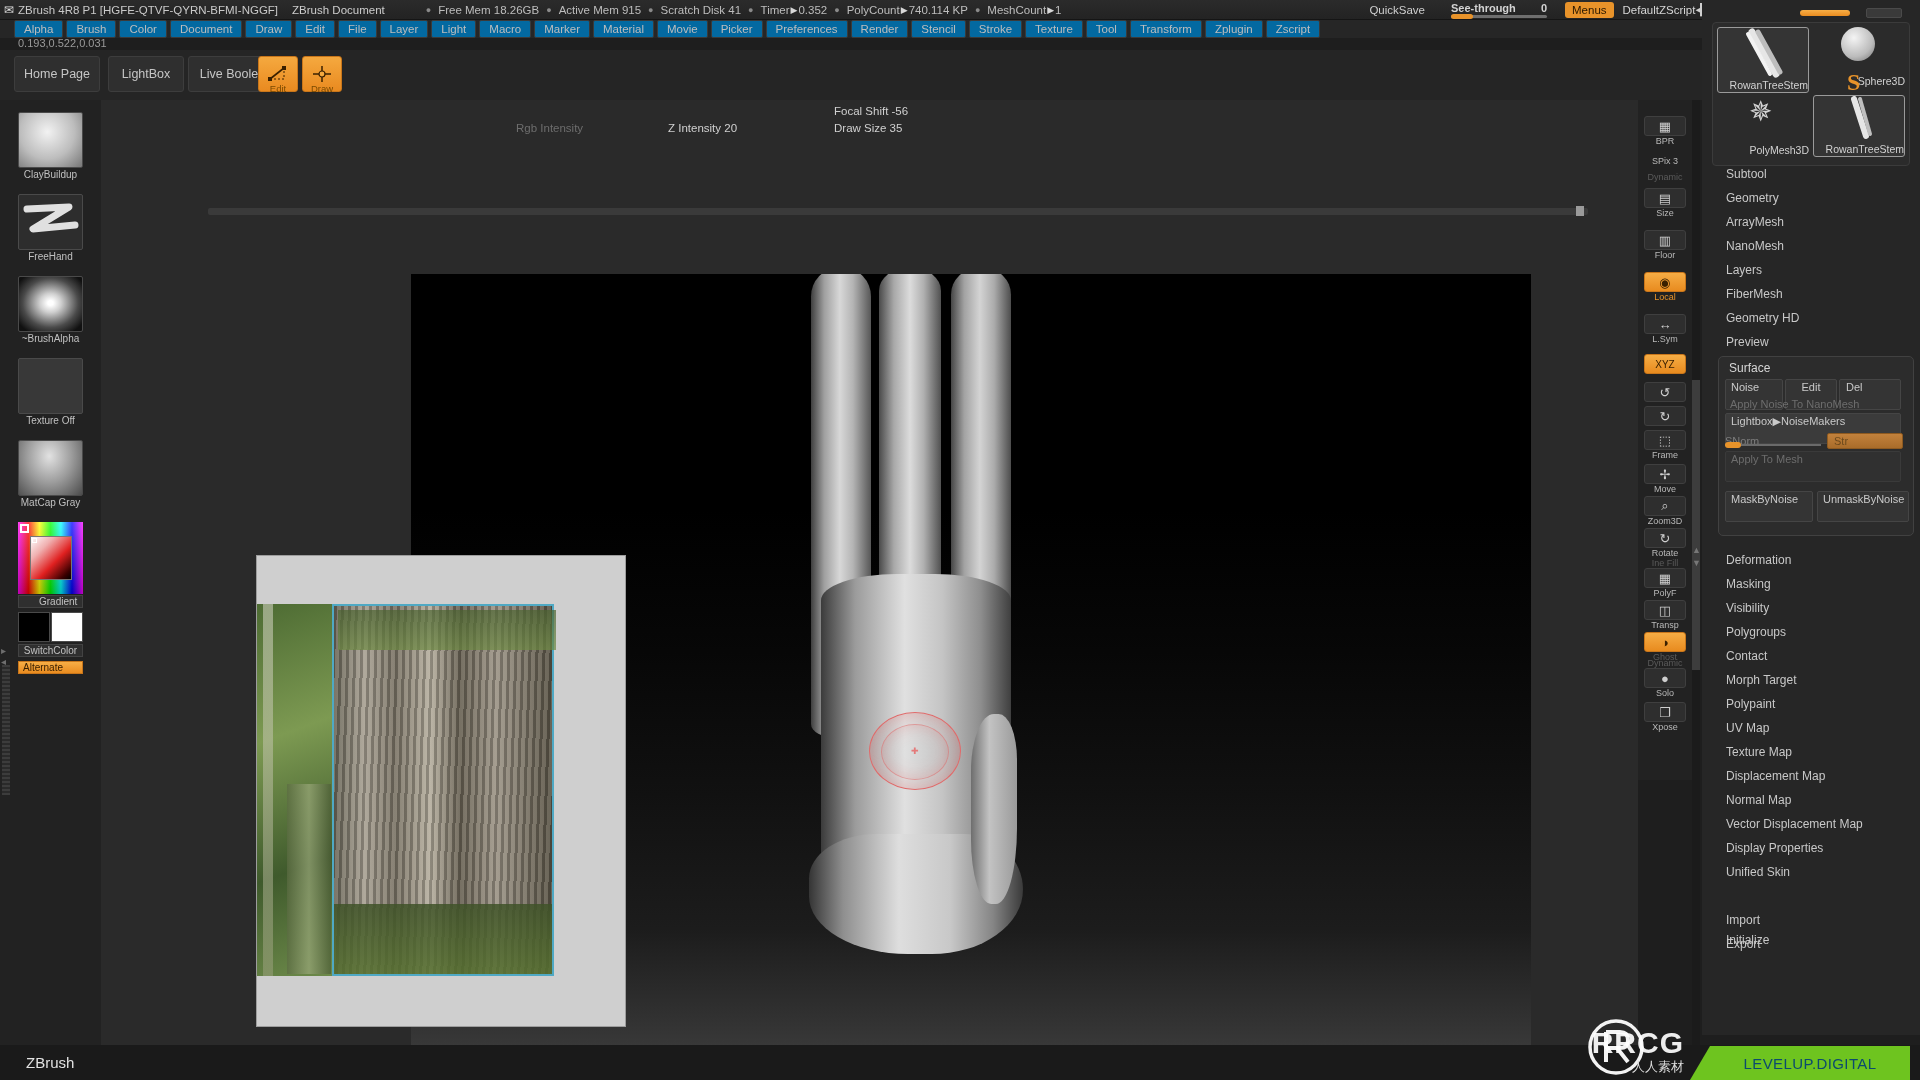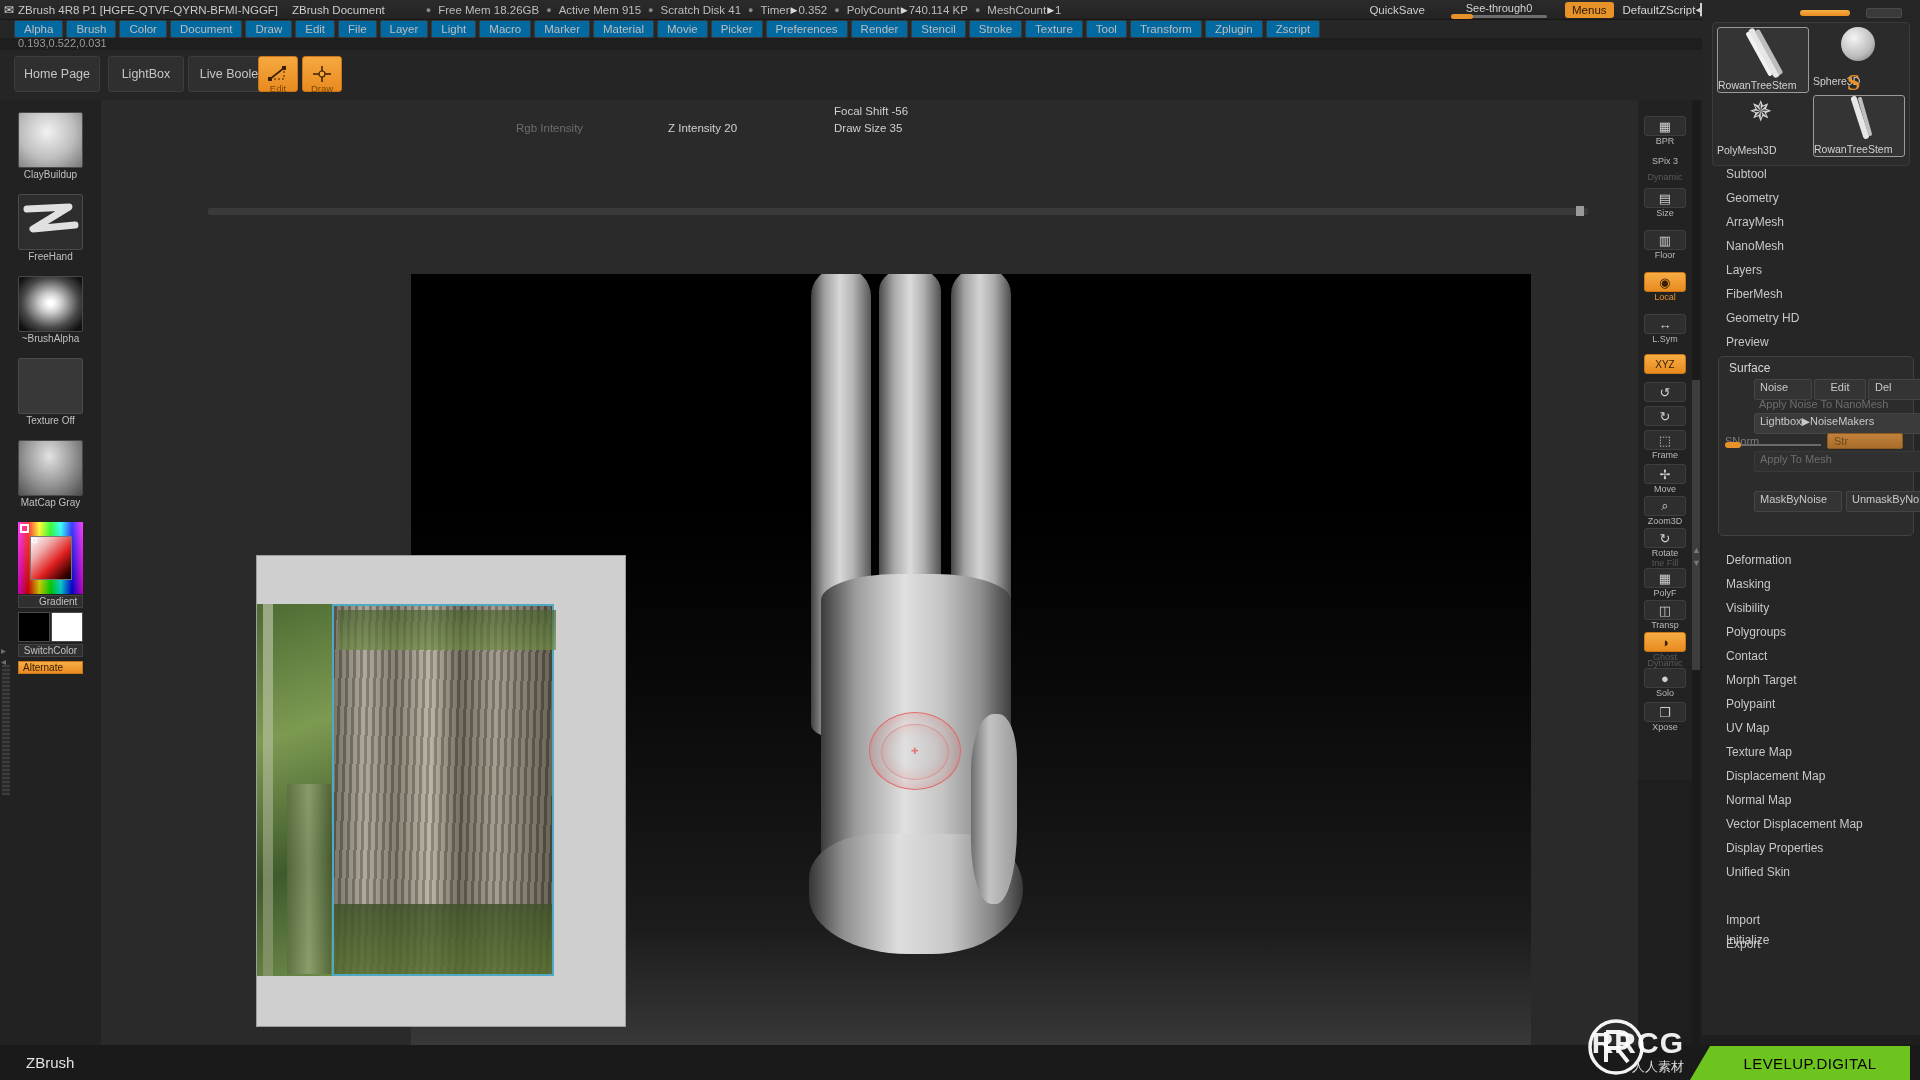--- a/index.html
+++ b/index.html
@@ -13,21 +13,21 @@
     font-size:11.5px; color:#c9c9c9; border-bottom:1px solid #151515; }
   #titlebar .logo{ width:18px; text-align:center; color:#ddd; font-size:12px; }
   #titlebar .vt{ }
   #titlebar .doc{ margin-left:14px; color:#cdcdcd; }
   .stats{ margin-left:34px; display:flex; gap:0px; align-items:center; color:#bdbdbd; }
   .stats span.sep{ margin:0 7px; color:#8a8a8a; font-size:9px; }
   .tri{ color:#d8d8d8; font-size:9px; margin:0 1px; }
   #titlebar .right{ position:absolute; right:6px; display:flex; align-items:center; gap:0; }
   .qsave{ margin-right:26px; color:#cfcfcf; }
   .seethrough{ position:relative; width:96px; margin-right:18px; }
-  .seethrough .lbl{ display:flex; justify-content:center; font-size:11px; color:#d3d3d3; }
+  .seethrough .lbl{ display:flex; justify-content:space-between; font-size:11px; color:#d3d3d3;font-weight:bold; }
   .seethrough .trk{ position:relative; height:3px; background:#6e6e6e; margin-top:1px; border-radius:2px;}
   .seethrough .knob{ position:absolute; left:0; top:-1px; width:22px; height:5px;
     background:#e8932a; border-radius:3px; }
   .menusbtn{ background:#e8932a; color:#2a1800; padding:2px 7px; border-radius:3px;
     font-size:11.5px; margin-right:9px; }
   .zscript{ color:#d6d6d6; }
   .barsicon{ color:#cfcfcf; letter-spacing:-1px; margin-right:4px; font-size:11px;}
   .winbtn{ width:26px; text-align:center; color:#d6d6d6; font-size:12px; }
 
   
@@ -108,43 +108,43 @@
   #rscroll .th{ position:absolute; left:0; top:280px; width:8px; height:290px; background:#3d3d3d;}
   .rarrow{ position:absolute; left:1692px; color:#777; font-size:9px;}
 
   
   #righttray{ position:absolute; left:1702px; top:0px; width:218px; height:1035px;
     background:#262626; }
   #toolthumbs{ position:absolute; left:1712px; top:22px; width:198px; height:144px;
     background:#2b2b2b; border:1px solid #3b3b3b; border-radius:4px; }
   .thumb{ position:absolute; width:92px; height:66px; border-radius:3px; }
   .thumb.sel{ border:1px solid #9a9a9a; background:#343434;}
-  .thumb .tl{ position:absolute; bottom:1px; width:100%; text-align:left; font-size:10.5px;
+  .thumb .tl{ position:absolute; bottom:1px; width:100%; text-align:right; font-size:10.5px;
     color:#d2d2d2; }
   .trayitem{ position:absolute; left:1726px; font-size:12px; color:#c8c8c8; }
   #surfacepanel{ position:absolute; left:1718px; top:356px; width:196px; height:180px;
     background:#2c2c2c; border:1px solid #414141; border-radius:5px; }
-  .spbtn{ position:absolute; height:21px; background:#343434; border:1px solid #454545;
-    border-radius:2px; font-size:11px; color:#c9c9c9; line-height:14px; padding-left:5px;margin-left:29px; }
+  .spbtn{ position:absolute; height:31px; background:#343434; border:1px solid #454545;
+    border-radius:2px; font-size:11px; color:#c9c9c9; line-height:14px; padding-left:5px; }
   .spbtn.dim{ color:#6d6d6d; background:#2e2e2e; border-color:#3a3a3a;}
   .spslider{ position:absolute; height:13px; font-size:11px; color:#7d7d7d;}
   .spslider .tk{ position:absolute; left:0; bottom:2px; height:2px; width:100%; background:#6a6a6a;}
   .spslider .kb{ position:absolute; bottom:0; width:16px; height:6px; background:#e8932a;
     border-radius:3px;}
   .orangewide{ position:absolute; background:linear-gradient(#c2813c,#a96c2a);
     border:1px solid #8e5a20; border-radius:2px; color:#6d4a1c; font-size:11px;
     line-height:14px; height:16px; padding-left:6px;}
 
   
   #taskbar{ position:absolute; left:0; bottom:0; width:1920px; height:35px;
     background:#1a1a1a; display:flex; align-items:center; }
   #taskbar .app{ margin-left:26px; font-size:15px; color:#e2e2e2; }
   #wm{ position:absolute; right:214px; bottom:4px; width:122px; height:58px; }
   #lv{ position:absolute; right:10px; bottom:0px; width:200px; height:34px;
-    background:#6ec41f; color:#000000; font-size:15px; display:flex; align-items:center;
+    background:#6ec41f; color:#0c4a6e; font-size:15px; display:flex; align-items:center;
     justify-content:center; letter-spacing:.4px; }
   #lv:before{ content:""; position:absolute; left:-20px; top:0; border-top:34px solid transparent;
     border-right:20px solid #6ec41f; }
   .rrcg{ position:absolute; right:236px; bottom:20px; color:#fff; font-size:30px;
     font-weight:bold; letter-spacing:1px; opacity:.92; }
   .rrcg2{ position:absolute; right:236px; bottom:4px; color:#dcdcdc; font-size:13px; }
 </style>
 </head>
 <body>
 

